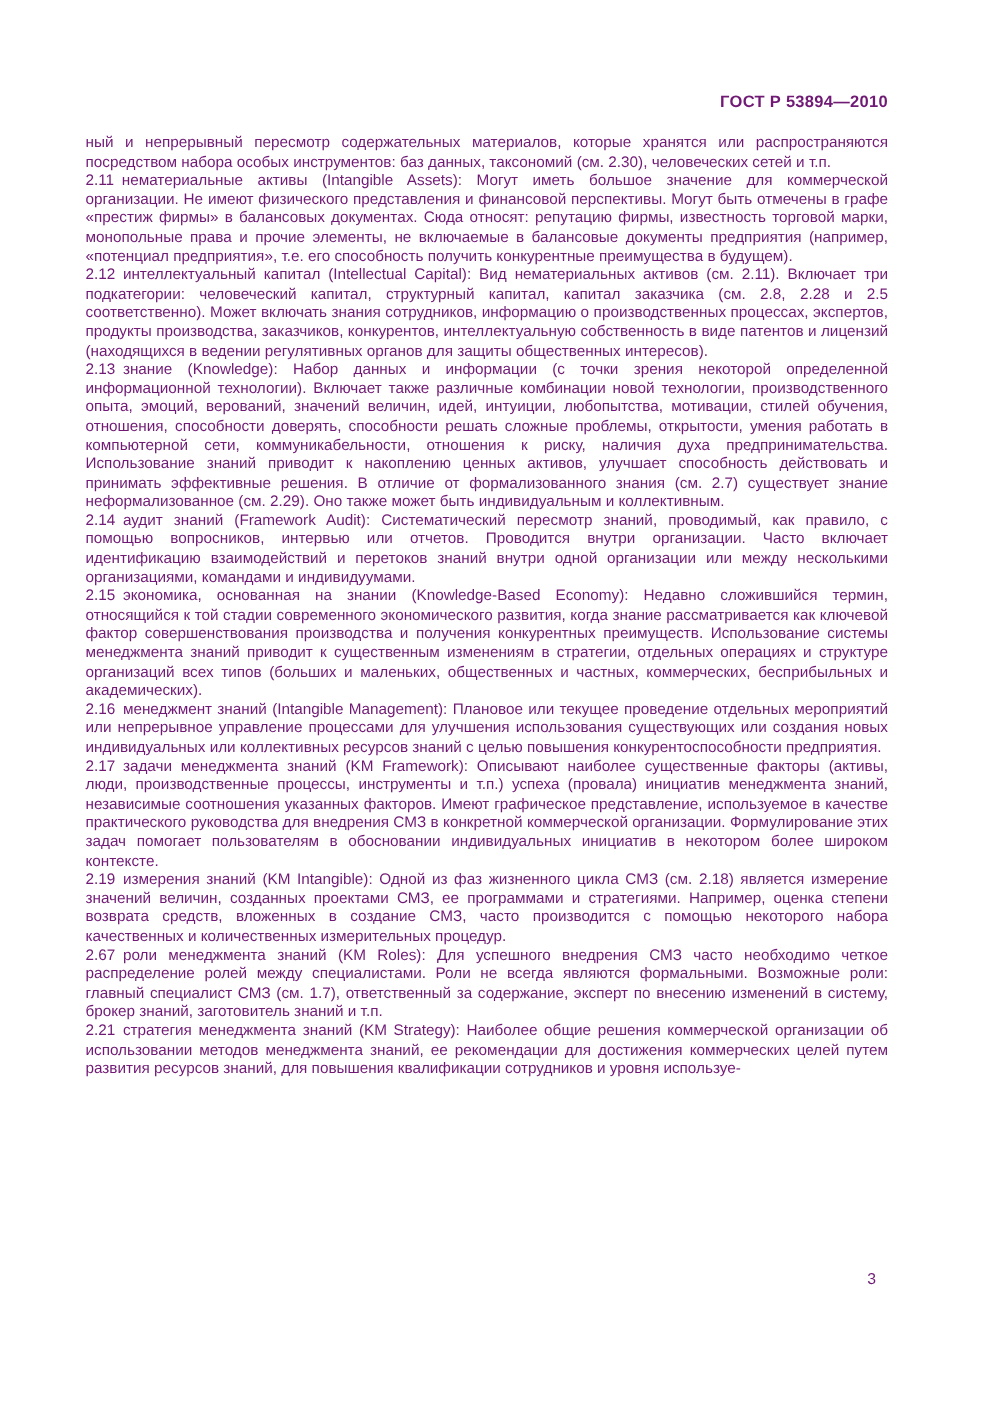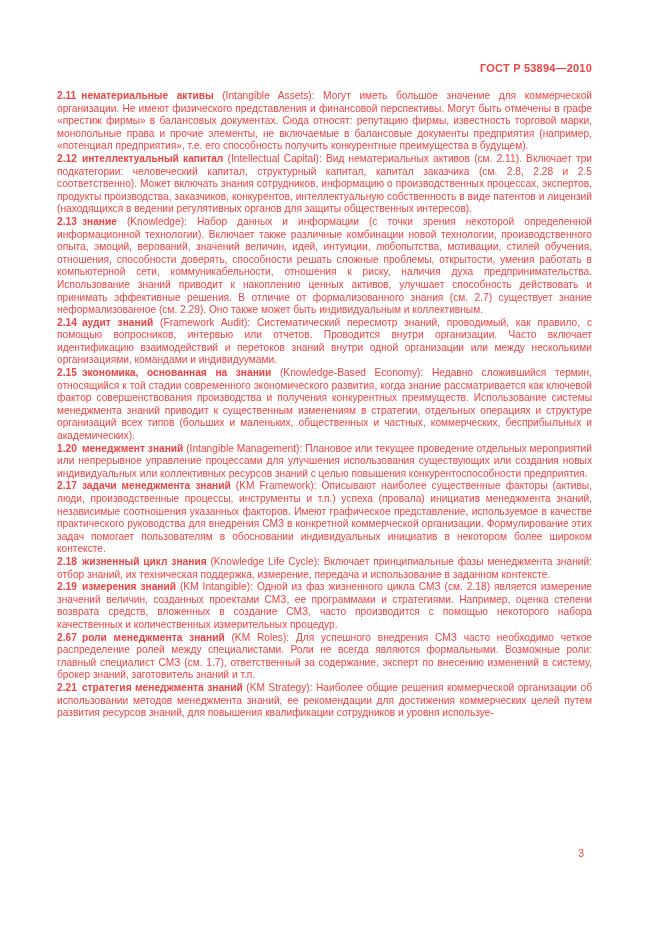--- a/index.html
+++ b/index.html
@@ -7,21 +7,21 @@
     padding: 0;
     background: #ffffff;
   }
   .page {
     position: relative;
     width: 661px;
     height: 936px;
     background: #ffffff;
     overflow: hidden;
     font-family: "Liberation Sans", sans-serif;
-    color: #ef4444;
+    color: #701a75;
   }
   .doc-header {
     position: absolute;
     top: 62px;
     left: 57px;
     width: 535px;
     text-align: right;
     font-size: 11px;
     font-weight: bold;
     letter-spacing: 0.2px;
@@ -33,50 +33,50 @@
     width: 535px;
     font-size: 10.2px;
     line-height: 12.6px;
     text-align: justify;
   }
   .doc-body p {
     margin: 0;
     padding: 0;
   }
   .doc-body b {
-    font-weight: bold;
+    font-weight: normal;
   }
   .doc-footer {
     position: absolute;
     top: 847px;
     left: 57px;
     width: 527px;
     text-align: right;
     font-size: 10.5px;
   }
 </style>
 </head>
 <body>
 
 <div class="page">
 
   <div class="doc-header">
     <span>ГОСТ Р 53894—2010</span>
   </div>
 
   <div class="doc-body">
+    <p>ный и непрерывный пересмотр содержательных материалов, которые хранятся или распространяются посредством набора особых инструментов: баз данных, таксономий (см. 2.30), человеческих сетей и т.п.</p>
     <div>
         <p><b>2.11 нематериальные активы</b><span> (Intangible Assets): </span><span>Могут иметь большое значение для коммерческой организации. Не имеют физического представления и финансовой перспективы. Могут быть отмечены в графе «престиж фирмы» в балансовых документах. Сюда относят: репутацию фирмы, известность торговой марки, монопольные права и прочие элементы, не включаемые в балансовые документы предприятия (например, «потенциал предприятия», т.е. его способность получить конкурентные преимущества в будущем).</span></p>
         <p><b>2.12 интеллектуальный капитал</b><span> (Intellectual Capital): </span><span>Вид нематериальных активов (см. 2.11). Включает три подкатегории: человеческий капитал, структурный капитал, капитал заказчика (см. 2.8, 2.28 и 2.5 соответственно). Может включать знания сотрудников, информацию о производственных процессах, экспертов, продукты производства, заказчиков, конкурентов, интеллектуальную собственность в виде патентов и лицензий (находящихся в ведении регулятивных органов для защиты общественных интересов).</span></p>
         <p><b>2.13 знание</b><span> (Knowledge): </span><span>Набор данных и информации (с точки зрения некоторой определенной информационной технологии). Включает также различные комбинации новой технологии, производственного опыта, эмоций, верований, значений величин, идей, интуиции, любопытства, мотивации, стилей обучения, отношения, способности доверять, способности решать сложные проблемы, открытости, умения работать в компьютерной сети, коммуникабельности, отношения к риску, наличия духа предпринимательства. Использование знаний приводит к накоплению ценных активов, улучшает способность действовать и принимать эффективные решения. В отличие от формализованного знания (см. 2.7) существует знание неформализованное (см. 2.29). Оно также может быть индивидуальным и коллективным.</span></p>
         <p><b>2.14 аудит знаний</b><span> (Framework Audit): </span><span>Систематический пересмотр знаний, проводимый, как правило, с помощью вопросников, интервью или отчетов. Проводится внутри организации. Часто включает идентификацию взаимодействий и перетоков знаний внутри одной организации или между несколькими организациями, командами и индивидуумами.</span></p>
         <p><b>2.15 экономика, основанная на знании</b><span> (Knowledge-Based Economy): </span><span>Недавно сложившийся термин, относящийся к той стадии современного экономического развития, когда знание рассматривается как ключевой фактор совершенствования производства и получения конкурентных преимуществ. Использование системы менеджмента знаний приводит к существенным изменениям в стратегии, отдельных операциях и структуре организаций всех типов (больших и маленьких, общественных и частных, коммерческих, бесприбыльных и академических).</span></p>
-        <p><b>1.20 менеджмент знаний</b><span> (Intangible Management): </span><span>Плановое или текущее проведение отдельных мероприятий или непрерывное управление процессами для улучшения использования существующих или создания новых индивидуальных или коллективных ресурсов знаний с целью повышения конкурентоспособности предприятия.</span></p>
+        <p><b>2.16 менеджмент знаний</b><span> (Intangible Management): </span><span>Плановое или текущее проведение отдельных мероприятий или непрерывное управление процессами для улучшения использования существующих или создания новых индивидуальных или коллективных ресурсов знаний с целью повышения конкурентоспособности предприятия.</span></p>
         <p><b>2.17 задачи менеджмента знаний</b><span> (KM Framework): </span><span>Описывают наиболее существенные факторы (активы, люди, производственные процессы, инструменты и т.п.) успеха (провала) инициатив менеджмента знаний, независимые соотношения указанных факторов. Имеют графическое представление, используемое в качестве практического руководства для внедрения СМЗ в конкретной коммерческой организации. Формулирование этих задач помогает пользователям в обосновании индивидуальных инициатив в некотором более широком контексте.</span></p>
-        <p><b>2.18 жизненный цикл знания</b><span> (Knowledge Life Cycle): </span><span>Включает принципиальные фазы менеджмента знаний: отбор знаний, их техническая поддержка, измерение, передача и использование в заданном контексте.</span></p>
         <p><b>2.19 измерения знаний</b><span> (KM Intangible): </span><span>Одной из фаз жизненного цикла СМЗ (см. 2.18) является измерение значений величин, созданных проектами СМЗ, ее программами и стратегиями. Например, оценка степени возврата средств, вложенных в создание СМЗ, часто производится с помощью некоторого набора качественных и количественных измерительных процедур.</span></p>
         <p><b>2.67 роли менеджмента знаний</b><span> (KM Roles): </span><span>Для успешного внедрения СМЗ часто необходимо четкое распределение ролей между специалистами. Роли не всегда являются формальными. Возможные роли: главный специалист СМЗ (см. 1.7), ответственный за содержание, эксперт по внесению изменений в систему, брокер знаний, заготовитель знаний и т.п.</span></p>
         <p><b>2.21 стратегия менеджмента знаний</b><span> (KM Strategy): </span><span>Наиболее общие решения коммерческой организации об использовании методов менеджмента знаний, ее рекомендации для достижения коммерческих целей путем развития ресурсов знаний, для повышения квалификации сотрудников и уровня используе-</span></p>
       </div>
   </div>
 
   <div class="doc-footer">
     <span>3</span>
   </div>
 

